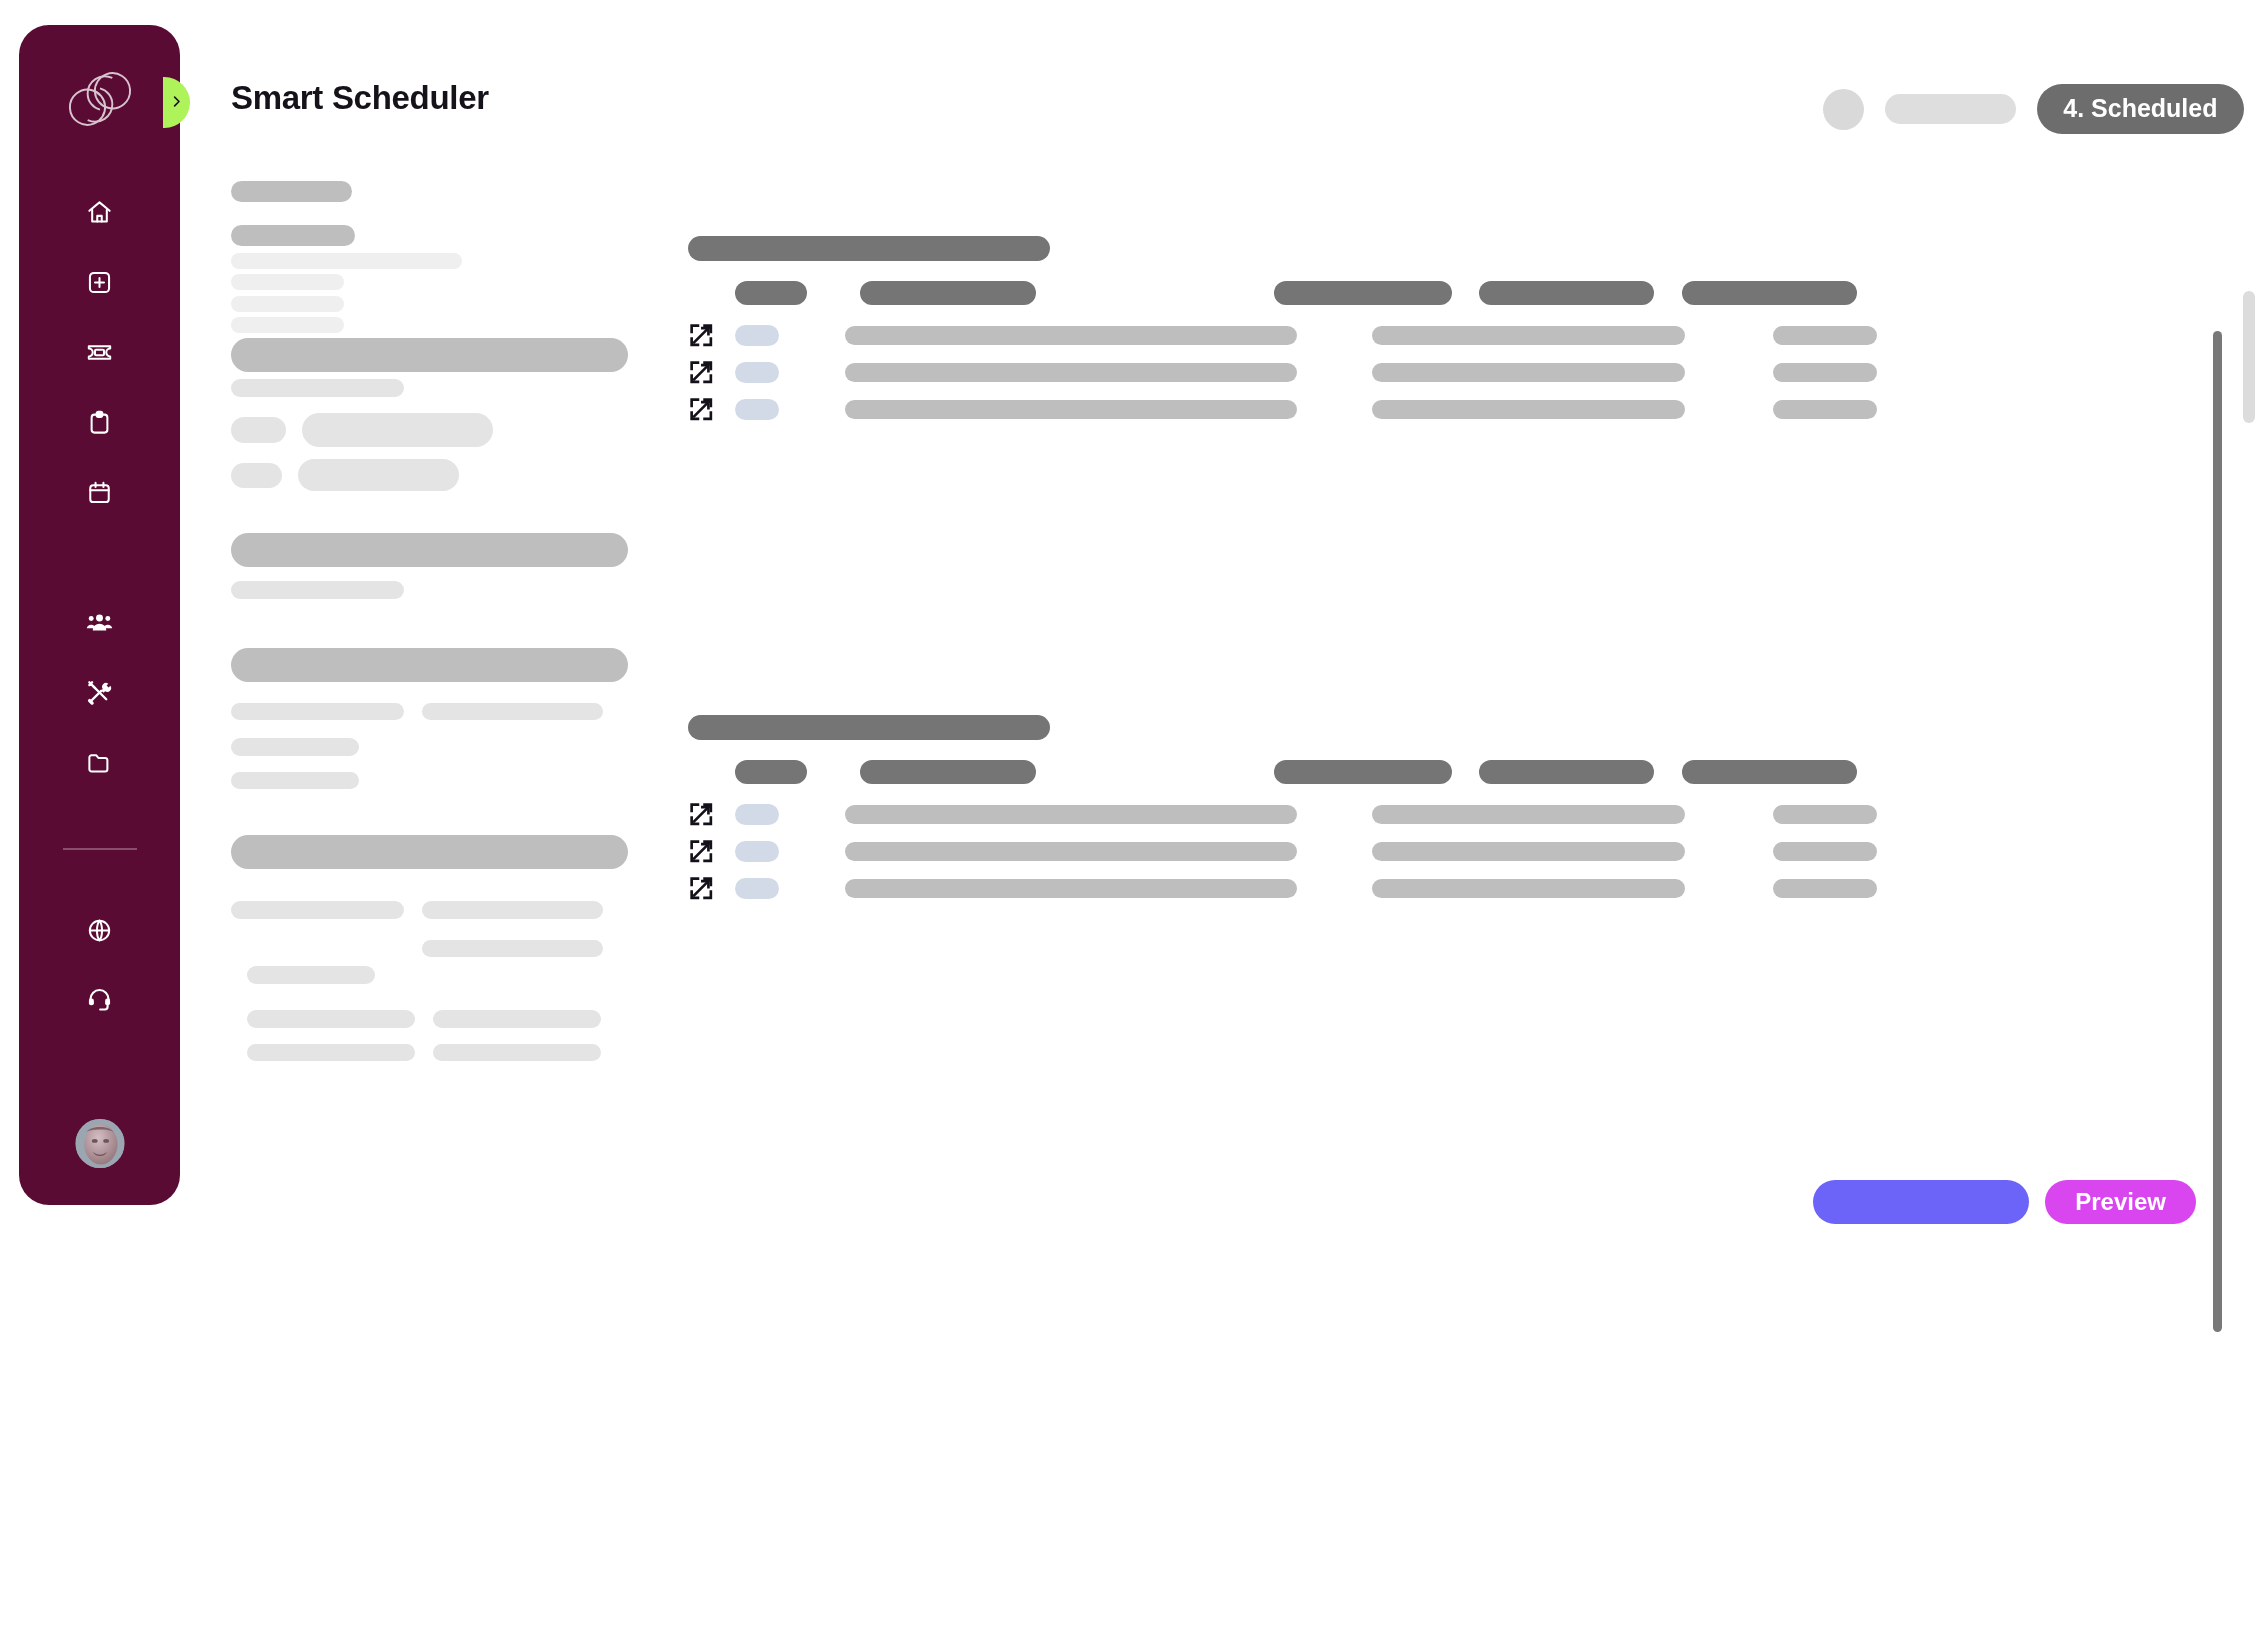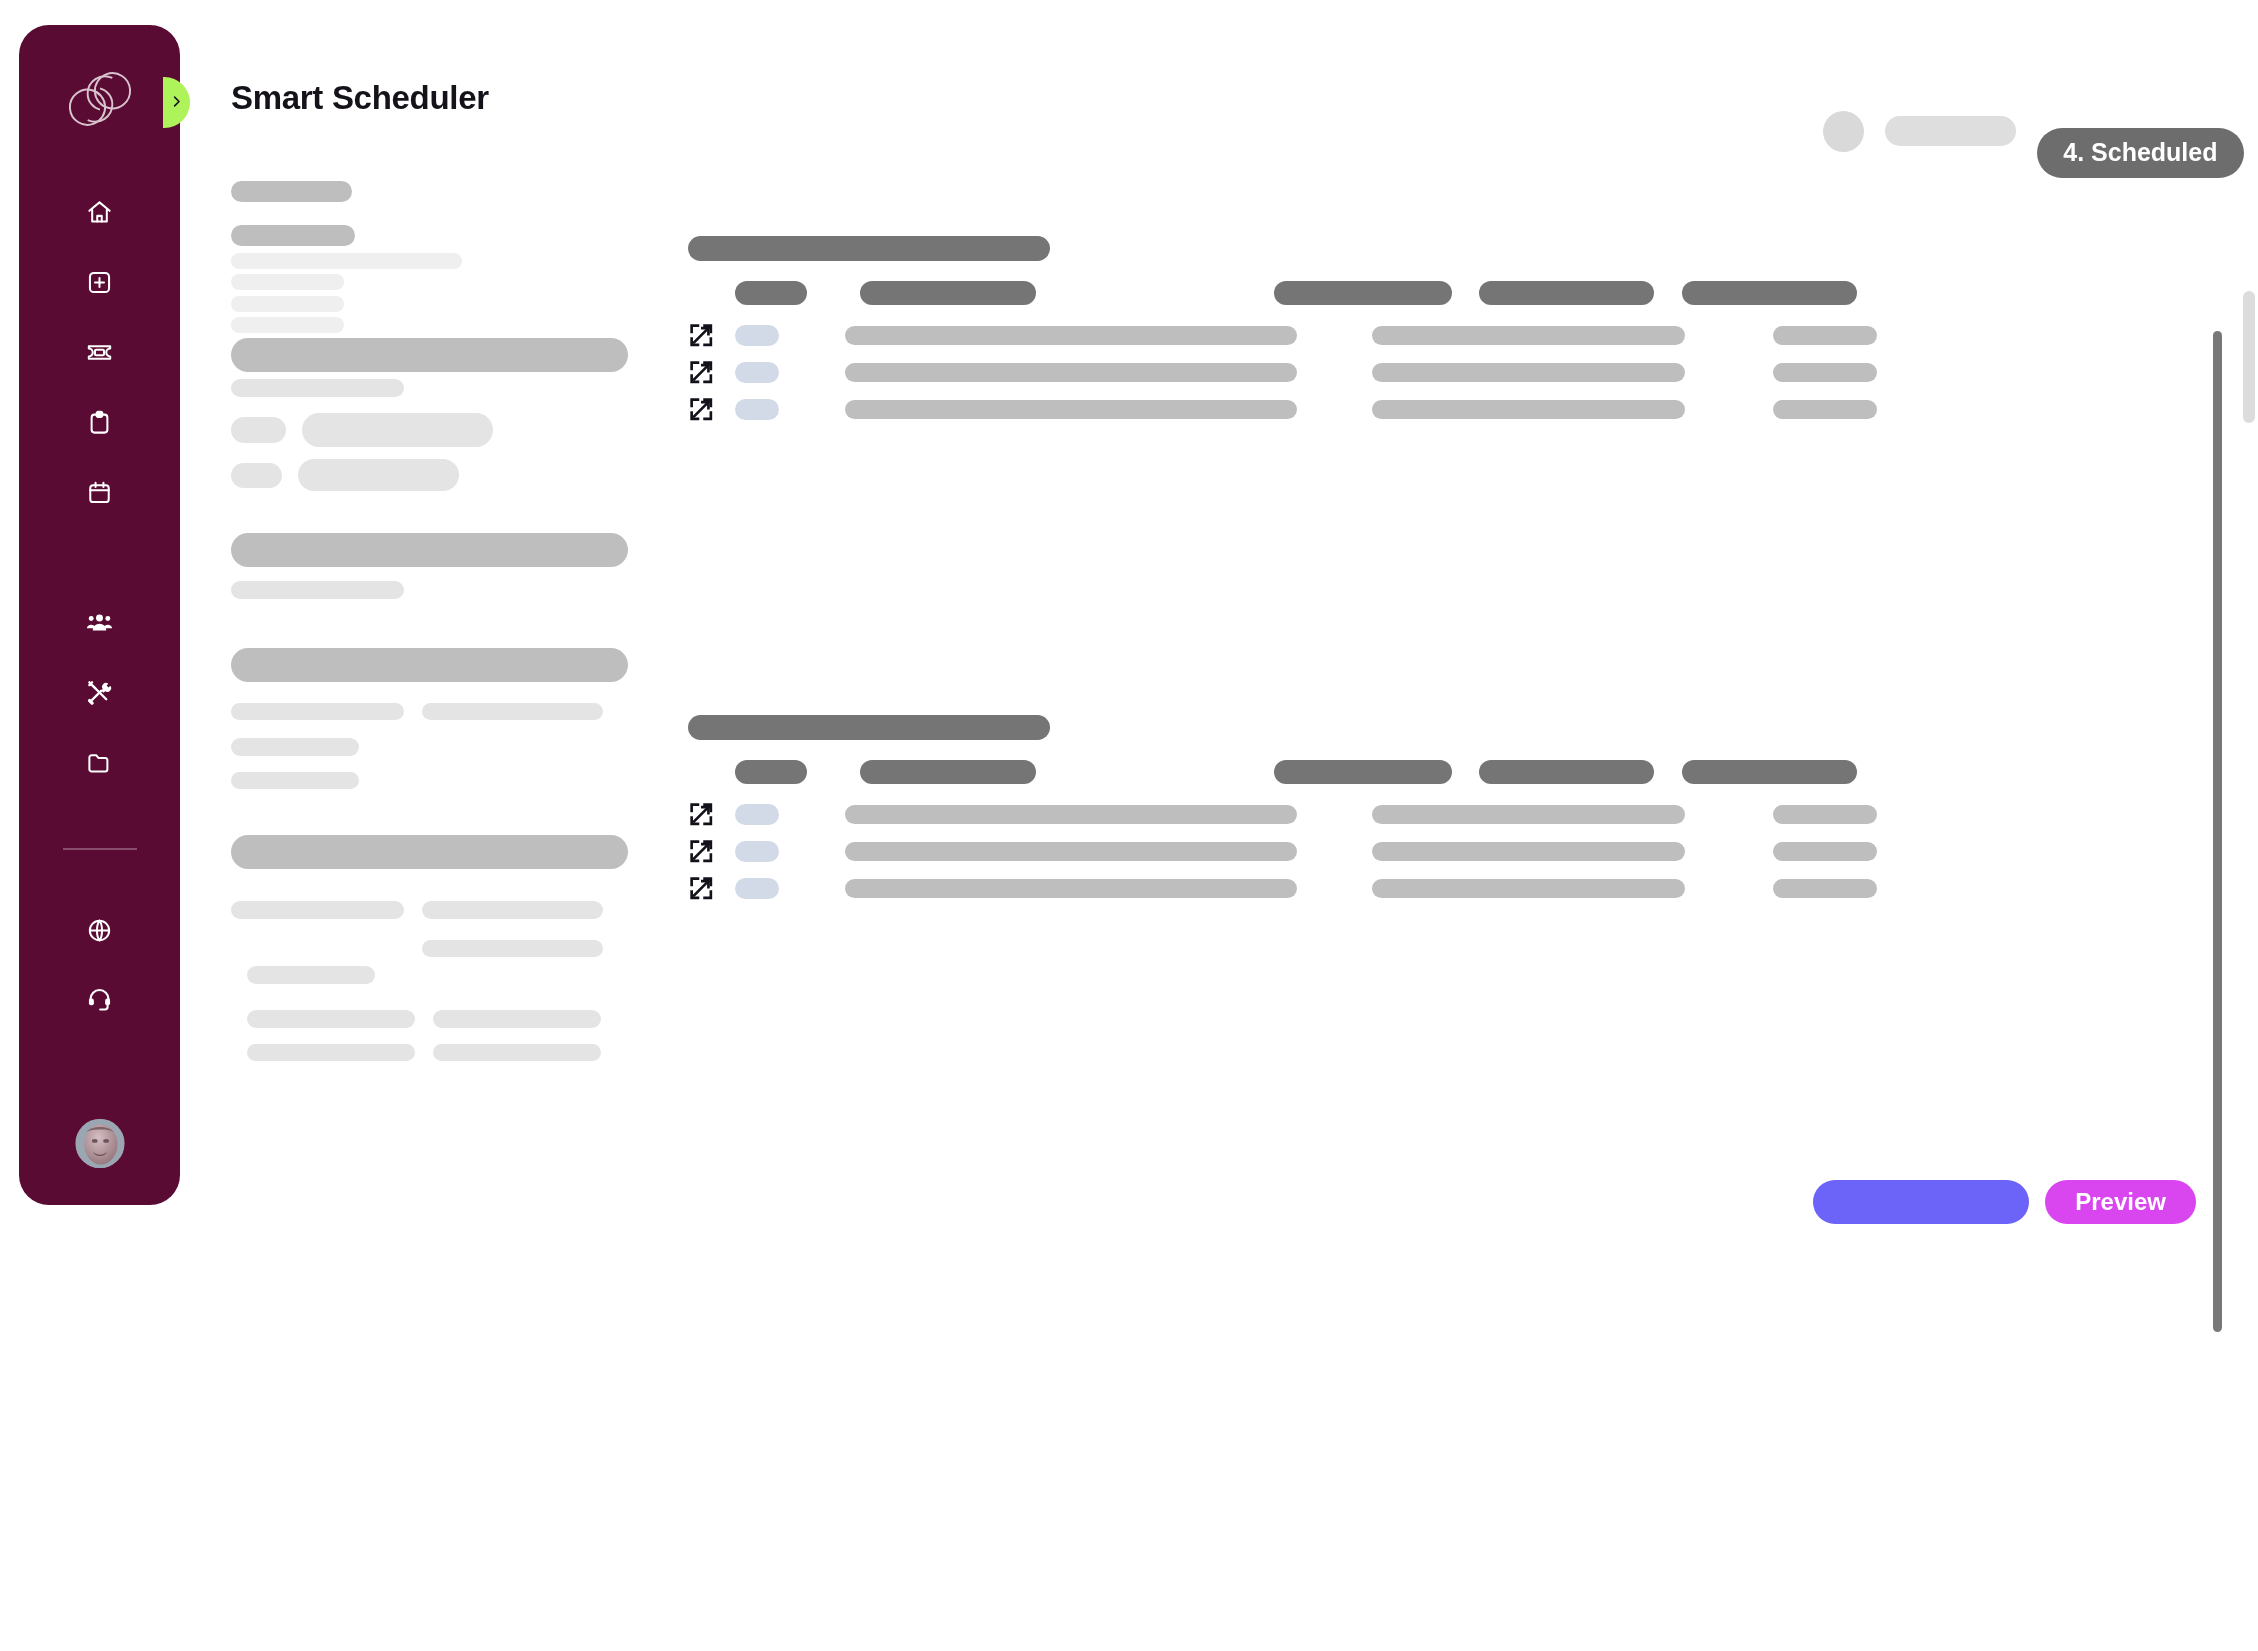--- a/index.html
+++ b/index.html
@@ -61,21 +61,20 @@
     position: absolute; right: 14px; top: 84px;
     display: flex; align-items: center; gap: 21px;
   }
   .sk-circle { width: 41px; height: 41px; border-radius: 50%; background: #d9d9d9; }
   .sk-pill-hdr { width: 131px; height: 30px; border-radius: 15px; background: #dedede; }
   .status-badge {
     background: #6d6d6d; color: #ffffff;
     font-size: 25px; font-weight: bold;
     padding: 9.7px 26.5px 11.5px; border-radius: 25px;
     white-space: nowrap;
-    margin-top: 44px;
   }
 
   
   .sk { border-radius: 881px; }
   .g-light  { background: #e4e4e4; }
   .g-lighter{ background: #efefef; }
   .g-mid    { background: #bebebe; }
   .g-dark   { background: #757575; }
   .g-blue   { background: #d2dae7; }
 

